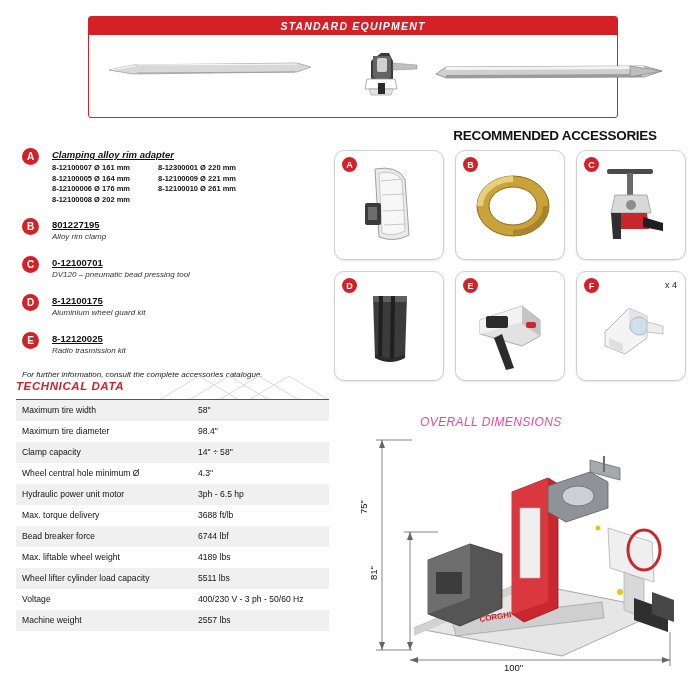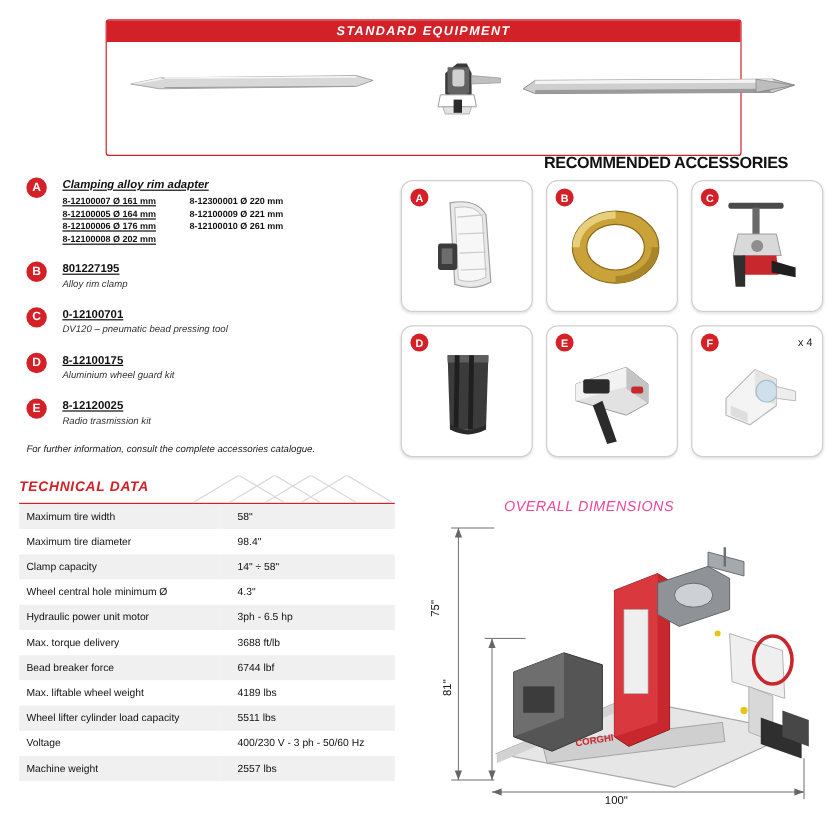--- a/index.html
+++ b/index.html
@@ -7,21 +7,21 @@
     margin: 0; padding: 0;
     width: 700px; height: 700px;
     background: #ffffff;
     font-family: "Liberation Sans", sans-serif;
     overflow: hidden;
   }
   .page { position: relative; width: 700px; height: 700px; }
 
   
   .std-panel {
-    position: absolute; left: 88px; top: 16px; width: 530px; height: 114px;
+    position: absolute; left: 88px; top: 16px; width: 530px; height: 102px;
     border: 1px solid #d42027;
     border-radius: 3px;
     background: #ffffff;
   }
   .std-header {
     height: 18px; background: #d42027; color: #ffffff;
     font-style: italic; font-weight: bold; font-size: 10.5px;
     letter-spacing: 1.2px;
     display: flex; align-items: center; justify-content: center;
   }
@@ -52,21 +52,21 @@
     font-size: 9.5px; font-weight: bold; font-style: italic; color: #111;
     line-height: 13px;
     text-decoration: underline;
   }
   .legend-title.plain { font-style: normal; }
   .legend-sub {
     font-size: 8px; font-style: italic; color: #333; line-height: 12px;
   }
   .code-grid { margin-top: 2px; }
   .code-grid div { font-size: 7.5px; line-height: 10.5px; color: #111; }
-  .code-grid span.c1 { display: inline-block; width: 106px; font-weight: bold; text-decoration: underline; }
+  .code-grid span.c1 { display: inline-block; width: 106px; font-weight: bold; }
   .code-grid span.c2 { display: inline-block; font-weight: bold; }
   .legend-foot {
     font-size: 8px; font-style: italic; color: #222; margin-top: 4px;
   }
 
   
   .rec-title {
     position: absolute; left: 410px; top: 128px; width: 290px;
     text-align: center; font-size: 13.5px; font-weight: bold; color: #111;
     letter-spacing: -0.3px;
@@ -84,21 +84,21 @@
     box-shadow: 0 1px 2px rgba(0,0,0,0.10);
     overflow: hidden;
   }
   .rec-cell .badge { left: 7px; top: 6px; width: 15px; height: 15px; font-size: 9px; }
   .qty {
     position: absolute; right: 8px; top: 8px;
     font-size: 9px; color: #222;
   }
 
   
-  .tech-wrap { position: absolute; left: 16px; top: 396px; width: 313px; }
+  .tech-wrap { position: absolute; left: 16px; top: 376px; width: 313px; }
   .tech-head {
     position: relative; height: 24px;
     border-bottom: 1px solid #d42027;
     overflow: hidden;
   }
   .tech-head-label {
     font-size: 11.5px; font-style: italic; font-weight: bold;
     color: #d42027; letter-spacing: 0.6px; padding-top: 4px;
     position: relative; z-index: 2;
   }

